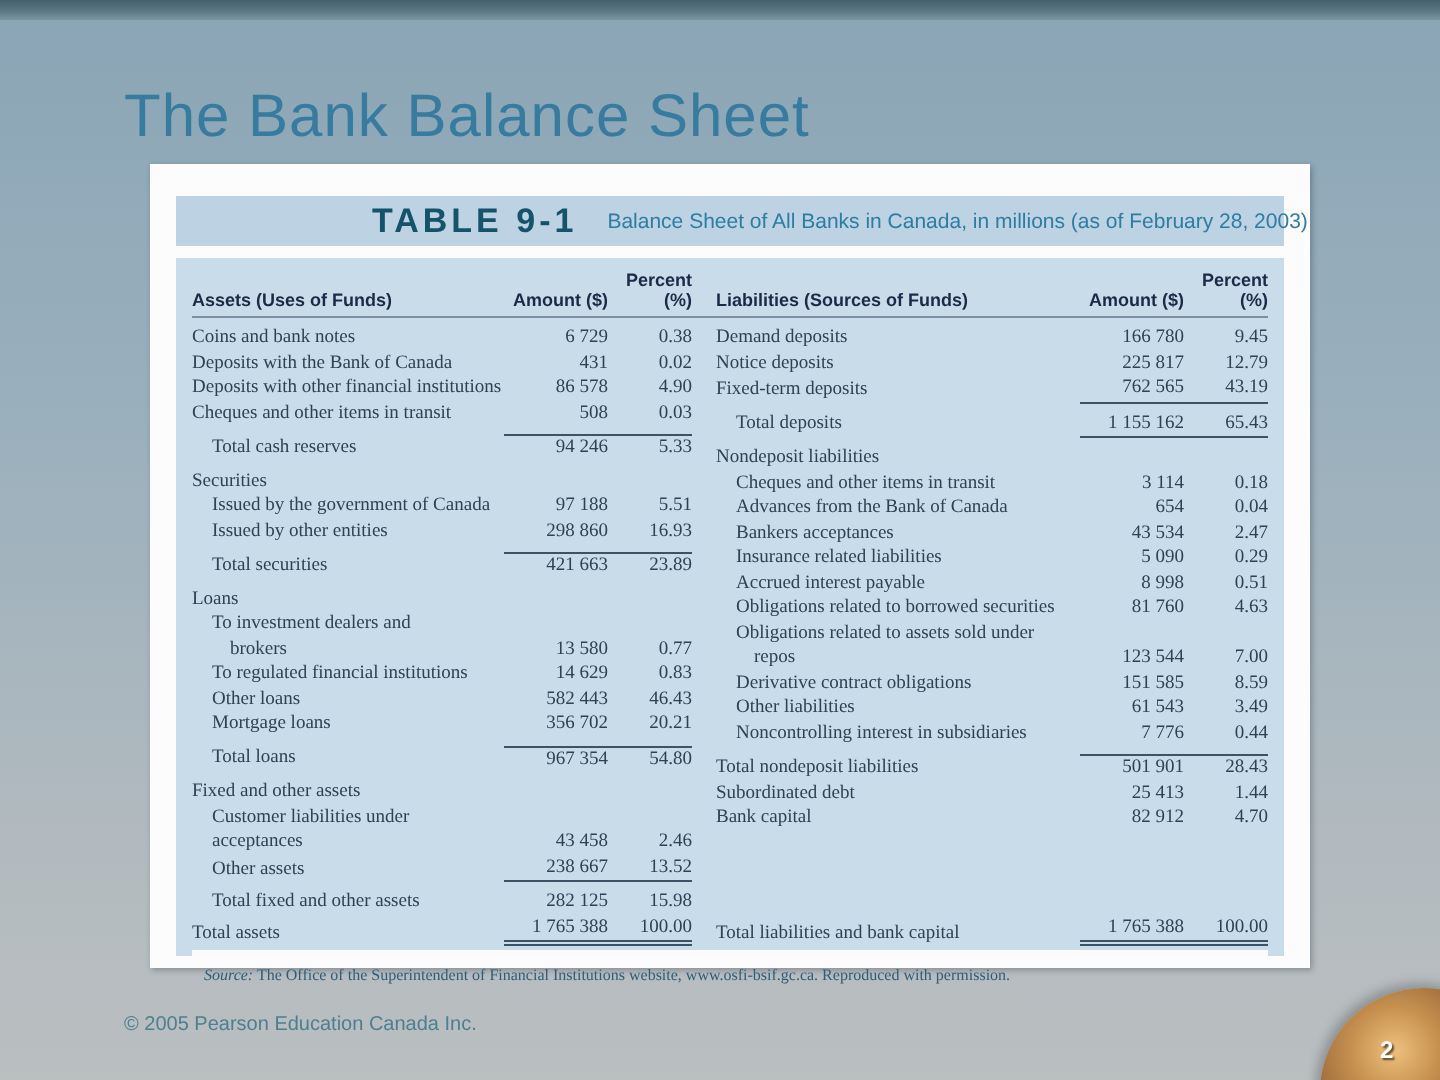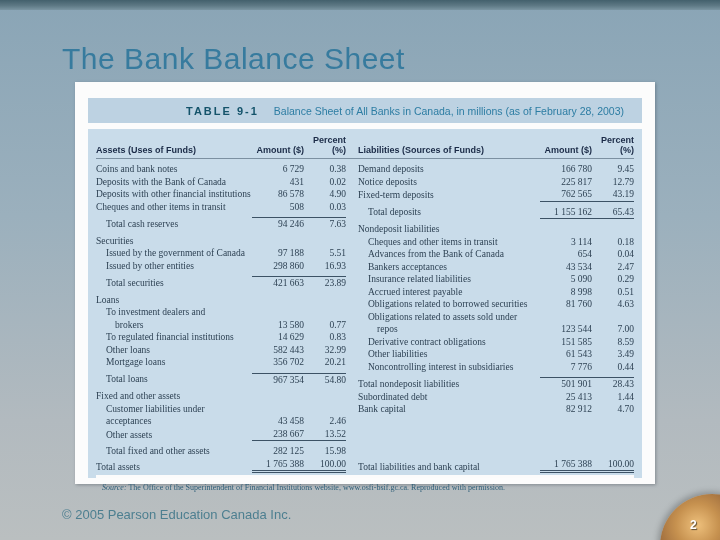--- a/index.html
+++ b/index.html
@@ -20,21 +20,21 @@
   }
   .card {
     position: absolute; left: 75px; top: 82px; width: 580px; height: 402px;
     background: #fcfcfc; box-shadow: 1px 1px 3px rgba(40,50,60,0.35);
   }
   .tbl-titlebar {
     position: absolute; left: 13px; top: 16px; width: 554px; height: 25px;
     background: #bdd2e2; display: flex; align-items: center; padding-left: 98px;
   }
   .tbl-label {
-    font-weight: bold; font-size: 11px; letter-spacing: 2px; color: #14536a;
+    font-weight: bold; font-size: 17px; letter-spacing: 2px; color: #14536a;
     white-space: nowrap;
   }
   .tbl-caption { font-size: 10.5px; color: #2d7da3; margin-left: 15px; white-space: nowrap; }
 
   .tbl-body {
     position: absolute; left: 13px; top: 47px; width: 554px; height: 349px;
     background: #c9dcea; display: flex; flex-direction: column; padding: 6px 8px 0 8px;
   }
   .tbl-headrow {
     display: flex; gap: 12px;
@@ -66,21 +66,21 @@
   .rule-double-below { border-bottom: 3px double #3c5265; }
 
   .src-band {
     margin-top: auto; border-top: 3px solid #fbfbfb;
     padding: 5px 4px 6px 6px;
     font-family: "Liberation Serif", serif; font-size: 8px; color: #2e5d77;
     white-space: nowrap;
   }
   .src-prefix { font-style: italic; }
 
-  .footer { position: absolute; left: 62px; top: 507px; font-size: 13px; color: #4d7f90; }
+  .footer { position: absolute; left: 62px; top: 507px; font-size: 10px; color: #4d7f90; }
   .sphere {
     position: absolute; left: 660px; top: 494px; width: 104px; height: 104px;
     border-radius: 50%;
     background: radial-gradient(circle at 36% 30%, #eec07c 0%, #c6914f 22%, #96653a 46%, #5d3c26 72%, #2f2015 96%);
     box-shadow: -2px -2px 6px rgba(0,0,0,0.25);
   }
   .page-num {
     position: absolute; left: 690px; top: 518px;
     color: #ffffff; font-weight: bold; font-size: 12px;
     text-shadow: 1px 1px 1px rgba(0,0,0,0.6);
@@ -144,21 +144,21 @@
                 <div>Cheques and other items in transit</div>
               </div>
               <div class="c-num c-amt">508</div>
               <div class="c-num c-pct">0.03</div>
             </div>
             <div class="trow kind-total ind1">
               <div class="c-label">
                 <div>Total cash reserves</div>
               </div>
               <div class="c-num c-amt rule-above">94 246</div>
-              <div class="c-num c-pct rule-above">7.63</div>
+              <div class="c-num c-pct rule-above">5.33</div>
             </div>
             <div class="trow kind-section ind0">
               <div class="c-label">
                 <div>Securities</div>
               </div>
               <div class="c-num c-amt"></div>
               <div class="c-num c-pct"></div>
             </div>
             <div class="trow kind-item ind1">
               <div class="c-label">
@@ -201,21 +201,21 @@
                 <div>To regulated financial institutions</div>
               </div>
               <div class="c-num c-amt">14 629</div>
               <div class="c-num c-pct">0.83</div>
             </div>
             <div class="trow kind-item ind1">
               <div class="c-label">
                 <div>Other loans</div>
               </div>
               <div class="c-num c-amt">582 443</div>
-              <div class="c-num c-pct">32.99</div>
+              <div class="c-num c-pct">46.43</div>
             </div>
             <div class="trow kind-item ind1">
               <div class="c-label">
                 <div>Mortgage loans</div>
               </div>
               <div class="c-num c-amt">356 702</div>
               <div class="c-num c-pct">20.21</div>
             </div>
             <div class="trow kind-total ind1">
               <div class="c-label">

